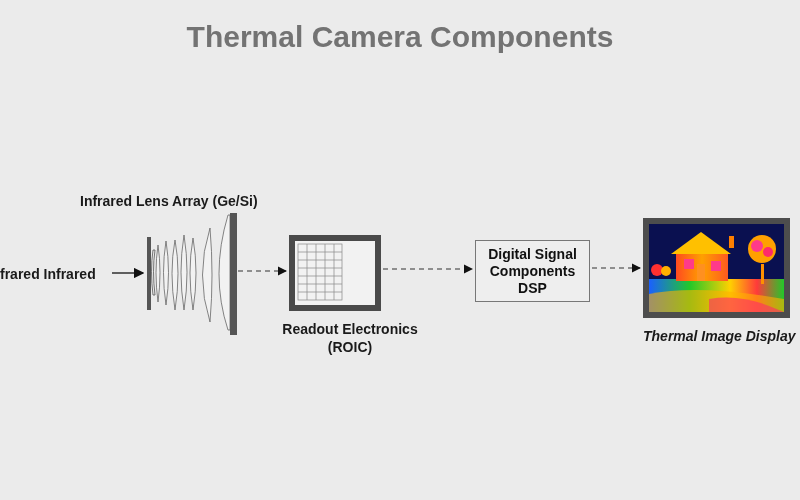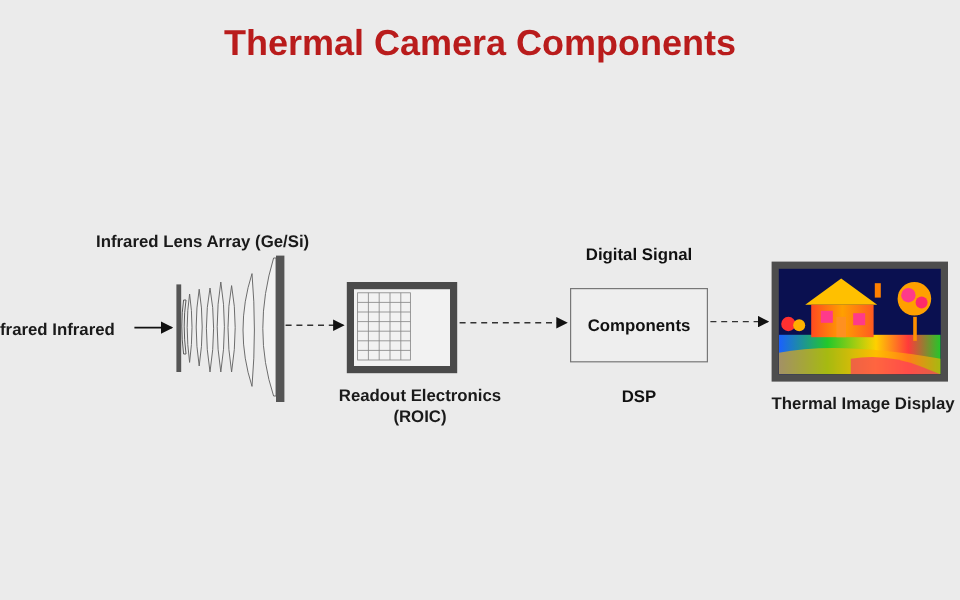--- a/index.html
+++ b/index.html
@@ -6,35 +6,35 @@
     body {
       width: 800px; height: 500px; overflow: hidden;
       background: #ebebeb;
       font-family: "Liberation Sans", sans-serif;
       position: relative;
       color: #111;
     }
     .abs { position: absolute; }
     .title {
       left: 0; width: 800px; top: 20px; text-align: center;
-      font-size: 30px; font-weight: bold; color: #b91c1c;
+      font-size: 30px; font-weight: bold; color: #737373;
     }
     .label { font-size: 14px; font-weight: bold; color: #1a1a1a; white-space: nowrap; }
     .center { text-align: center; }
     svg { position: absolute; left: 0; top: 0; }
     .roic-box {
       left: 289px; top: 235px; width: 92px; height: 76px;
       background: #4a4a4a; box-sizing: border-box; padding: 6px;
     }
     .roic-inner { width: 100%; height: 100%; background: #f2f2f2; }
     .dsp-box {
       left: 475px; top: 240px; width: 115px; height: 62px;
       border: 1.5px solid #777; background: #eeeeee; box-sizing: border-box;
       display: flex; flex-direction: column; align-items: center; justify-content: center;
-      font-size: 14px; font-weight: bold; line-height: 17px; gap: 42px;
+      font-size: 14px; font-weight: bold; line-height: 17px;
     }
     .display-frame {
       left: 643px; top: 218px; width: 147px; height: 100px;
       background: #4d4d4d; box-sizing: border-box; padding: 6px;
     }
     .thermal {
       width: 100%; height: 100%; position: relative; overflow: hidden;
       background: #0a1050;
     }
   </style>
@@ -144,13 +144,13 @@
       <rect x="48" y="40" width="8" height="17" fill="#ff9020"></rect>
       <circle cx="8" cy="46" r="6" fill="#ff3030"></circle>
       <circle cx="17" cy="47" r="5" fill="#ffb000"></circle>
       <rect x="112" y="40" width="3" height="20" fill="#ff9000"></rect>
       <circle cx="113" cy="25" r="14" fill="#ffa000"></circle>
       <circle cx="108" cy="22" r="6" fill="#ff3a8a"></circle>
       <circle cx="119" cy="28" r="5" fill="#ff2a6a"></circle>
     </svg>
   </div>
 </div>
-<div class="abs label" style="left:643px; top:328px;">Thermal Image Display</div>
+<div class="abs label" style="left:643px; top:328px;font-style:italic;">Thermal Image Display</div>
 
 </body></html>

